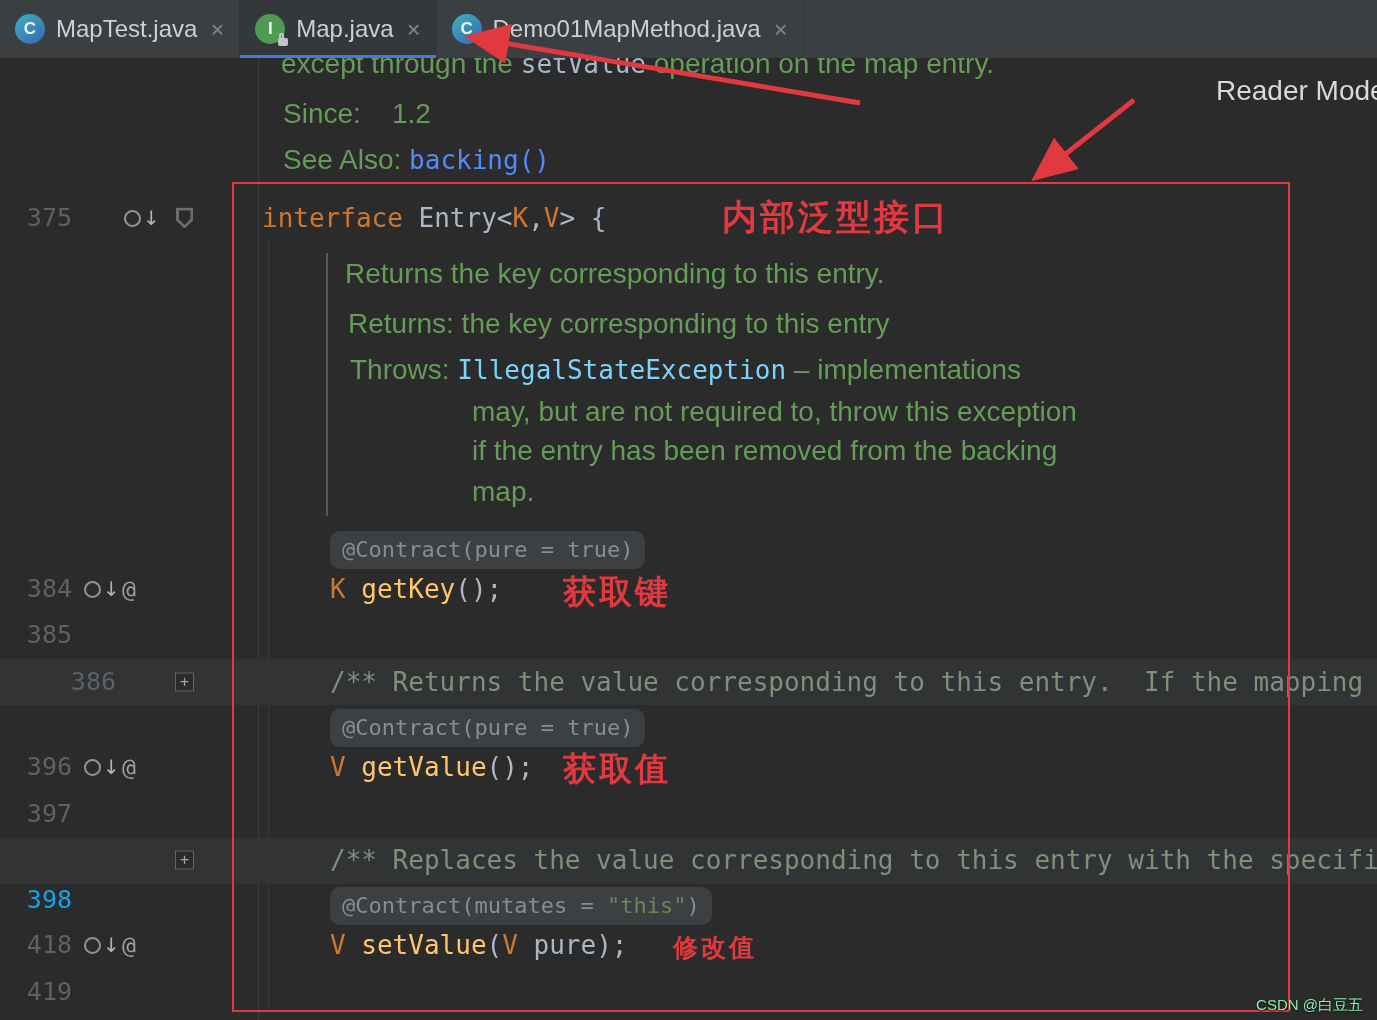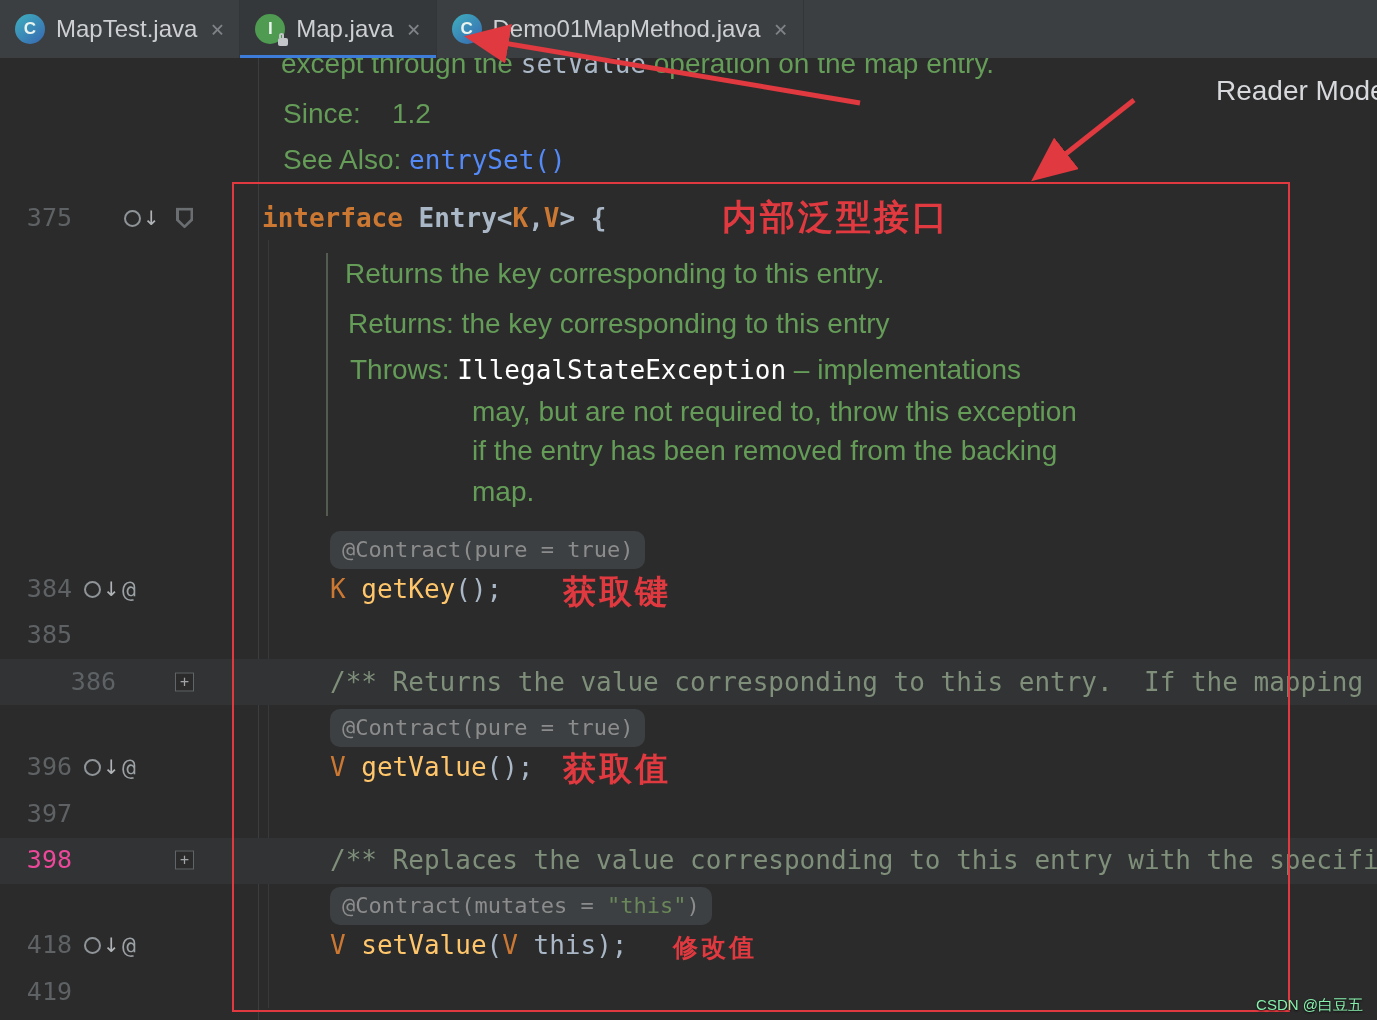--- a/index.html
+++ b/index.html
@@ -20,21 +20,21 @@
   #watermark{position:absolute;right:14px;bottom:5px;z-index:12;
     font:15px "Liberation Sans",sans-serif;color:#86efac;text-shadow:0 1px 2px rgba(0,0,0,.85);}
   
   .gutter-sep{position:absolute;left:258px;top:0;bottom:0;width:1px;background:#3B3E40;}
   .indent-guide{position:absolute;left:268px;top:240px;height:768px;width:1px;background:#373A3C;}
   .doc-guide{position:absolute;width:2px;background:#545B51;}
   .hl{position:absolute;left:0;width:1377px;background:#313335;}
   
   .gnum{position:absolute;left:0;width:72px;text-align:right;transform:translateY(-50%);
     font:25px/1.1 "DejaVu Sans Mono",monospace;color:#5E6264;}
-  .gnum.current{color:#ec4899;}
+  .gnum.current{color:#0ea5e9;margin-top:40px;}
   .gicon{position:absolute;transform:translateY(-50%);display:flex;align-items:center;gap:2px;}
   .ring{width:17px;height:17px;border:2.5px solid #8F9498;border-radius:50%;box-sizing:border-box;display:inline-block;}
   .arr{color:#AFB3B6;font:20px "DejaVu Sans",sans-serif;line-height:1;}
   .gat{position:absolute;left:122px;transform:translateY(-50%);color:#9CA1A5;font:23px "DejaVu Sans Mono",monospace;}
   .gfold{position:absolute;left:175px;transform:translateY(-50%);width:19px;height:19px;box-sizing:border-box;
     border:1px solid #606567;background:#2B2B2B;color:#A0A4A7;font:15px/16px "DejaVu Sans Mono",monospace;text-align:center;}
   .gflag{position:absolute;left:176px;transform:translateY(-50%);width:17px;height:21px;background:#6A6E71;
     clip-path:polygon(0 0,100% 0,100% 62%,50% 100%,0 62%);}
   .gflag::after{content:"";position:absolute;left:2.5px;top:2.5px;width:12px;height:15px;background:#2B2B2B;
     clip-path:polygon(0 0,100% 0,100% 60%,50% 100%,0 60%);}
@@ -42,21 +42,21 @@
   .line{position:absolute;transform:translateY(-50%);white-space:pre;
     font:26px/44px "DejaVu Sans Mono",monospace;color:#A9B7C6;}
   .badge-line{background:#3C4042;border-radius:10px;padding:2px 12px 4px 12px;line-height:30px;}
   .c-plain{color:#A9B7C6;}
   .c-kw{color:#CC7832;}
   .c-tp{color:#CC7832;}
   .c-fn{color:#FFC66B;}
   .c-doc{font-family:"Liberation Sans",sans-serif;font-size:28px;color:#649C58;}
   .c-code-plain{color:#A9B7C6;}
   .c-link{color:#548AF7;}
-  .c-link-code{color:#ffffff;}
+  .c-link-code{color:#7dd3fc;}
   .c-fold{color:#7F8F7A;}
   .c-badge{color:#8C8C8C;font-size:22px;}
   .c-badge-str{color:#6A8759;font-size:22px;}
   
   .tab{display:flex;align-items:center;gap:11px;padding:0 15px;position:relative;border-right:1px solid #333638;}
   .tab.active{background:#35383B;}
   .tab.active::after{content:"";position:absolute;left:0;right:0;bottom:0;height:3px;background:#3D7CD8;}
   .tab-icon{width:30px;height:30px;border-radius:50%;display:flex;align-items:center;justify-content:center;
     font:bold 17px "Liberation Sans",sans-serif;color:#EAF4EE;position:relative;flex:0 0 auto;}
   .icon-class{background:linear-gradient(140deg,#3FB0BE,#3766B1);}
@@ -111,36 +111,36 @@
       <span class="ring"></span>
       <span class="arr">↓</span>
     </div>
     <div class="gat" style="top: 945px;">@</div>
     <div class="gnum" style="top: 992px;">419</div>
   </div>
 
 <div id="code-layer">
     <div class="line" style="left: 281px; top: 64px;"><span class="c-doc">except through the </span><span class="c-code-plain">setValue</span><span class="c-doc"> operation on the map entry.</span></div>
     <div class="line" style="left: 283px; top: 114px;"><span class="c-doc">Since:    1.2</span></div>
-    <div class="line" style="left: 283px; top: 160px;"><span class="c-doc">See Also: </span><span class="c-link">entrySet()</span></div>
-    <div class="line" style="left: 262px; top: 218px; font-weight: bold;"><span class="c-kw">interface</span><span class="c-plain"> Entry</span><span class="c-plain">&lt;</span><span class="c-tp">K</span><span class="c-plain">,</span><span class="c-tp">V</span><span class="c-plain">&gt; {</span></div>
+    <div class="line" style="left: 283px; top: 160px;"><span class="c-doc">See Also: </span><span class="c-link">backing()</span></div>
+    <div class="line" style="left: 262px; top: 218px;"><span class="c-kw">interface</span><span class="c-plain"> Entry</span><span class="c-plain">&lt;</span><span class="c-tp">K</span><span class="c-plain">,</span><span class="c-tp">V</span><span class="c-plain">&gt; {</span></div>
     <div class="line" style="left: 345px; top: 274px;"><span class="c-doc">Returns the key corresponding to this entry.</span></div>
     <div class="line" style="left: 348px; top: 324px;"><span class="c-doc">Returns: the key corresponding to this entry</span></div>
     <div class="line" style="left: 350px; top: 370px;"><span class="c-doc">Throws: </span><span class="c-link-code">IllegalStateException</span><span class="c-doc"> – implementations</span></div>
     <div class="line" style="left: 472px; top: 412px;"><span class="c-doc">may, but are not required to, throw this exception</span></div>
     <div class="line" style="left: 472px; top: 451px;"><span class="c-doc">if the entry has been removed from the backing</span></div>
     <div class="line" style="left: 472px; top: 492px;"><span class="c-doc">map.</span></div>
     <div class="line badge-line" style="left: 330px; top: 550px;"><span class="c-badge">@Contract(pure = true)</span></div>
     <div class="line" style="left: 330px; top: 589px;"><span class="c-tp">K</span><span class="c-plain"> </span><span class="c-fn">getKey</span><span class="c-plain">();</span></div>
     <div class="line" style="left: 330px; top: 682px;"><span class="c-fold">/** Returns the value corresponding to this entry.  If the mapping</span></div>
     <div class="line badge-line" style="left: 330px; top: 728px;"><span class="c-badge">@Contract(pure = true)</span></div>
     <div class="line" style="left: 330px; top: 767px;"><span class="c-tp">V</span><span class="c-plain"> </span><span class="c-fn">getValue</span><span class="c-plain">();</span></div>
     <div class="line" style="left: 330px; top: 860px;"><span class="c-fold">/** Replaces the value corresponding to this entry with the specifi</span></div>
     <div class="line badge-line" style="left: 330px; top: 906px;"><span class="c-badge">@Contract(mutates = </span><span class="c-badge-str">"this"</span><span class="c-badge">)</span></div>
-    <div class="line" style="left: 330px; top: 945px;"><span class="c-tp">V</span><span class="c-plain"> </span><span class="c-fn">setValue</span><span class="c-plain">(</span><span class="c-tp">V</span><span class="c-plain"> this);</span></div>
+    <div class="line" style="left: 330px; top: 945px;"><span class="c-tp">V</span><span class="c-plain"> </span><span class="c-fn">setValue</span><span class="c-plain">(</span><span class="c-tp">V</span><span class="c-plain"> pure);</span></div>
   </div>
 
 <div id="tabbar">
     <div class="tab">
       <span class="tab-icon icon-class">C</span>
       <span class="tab-label">MapTest.java</span>
       <span class="tab-close">×</span>
     </div>
     <div class="tab active">
       <span class="tab-icon icon-interface">I<span class="lock"></span></span>

